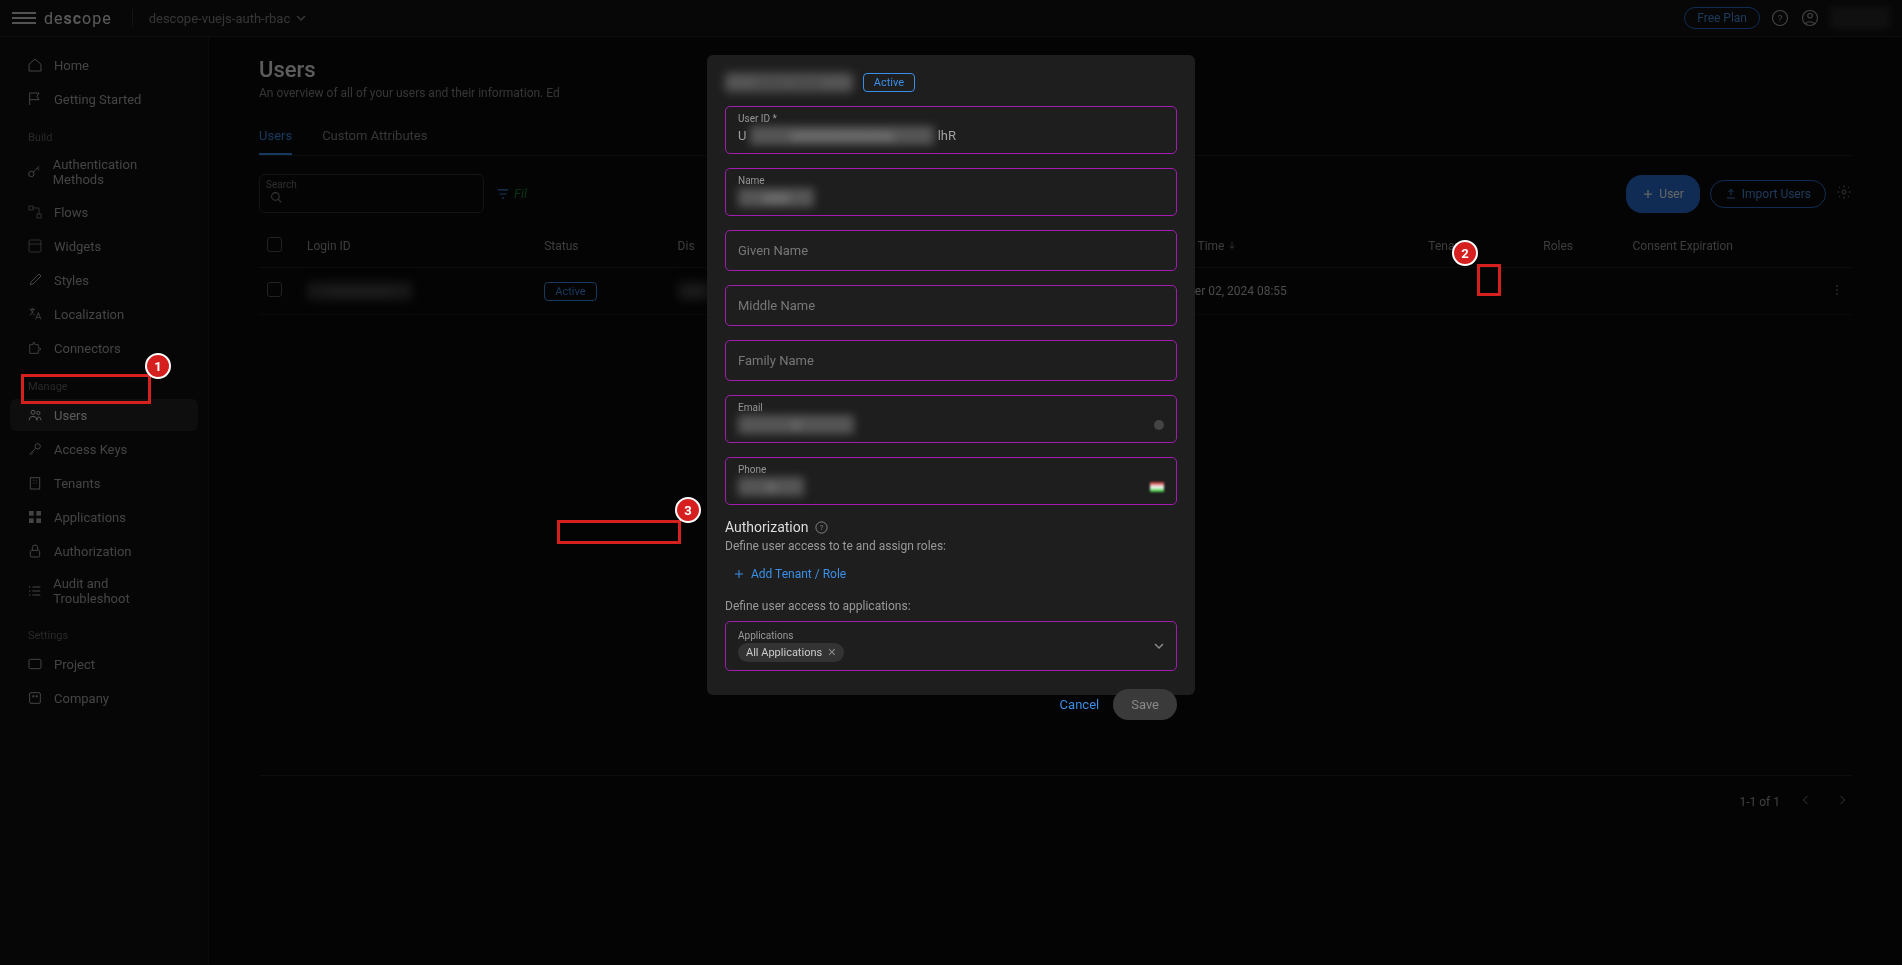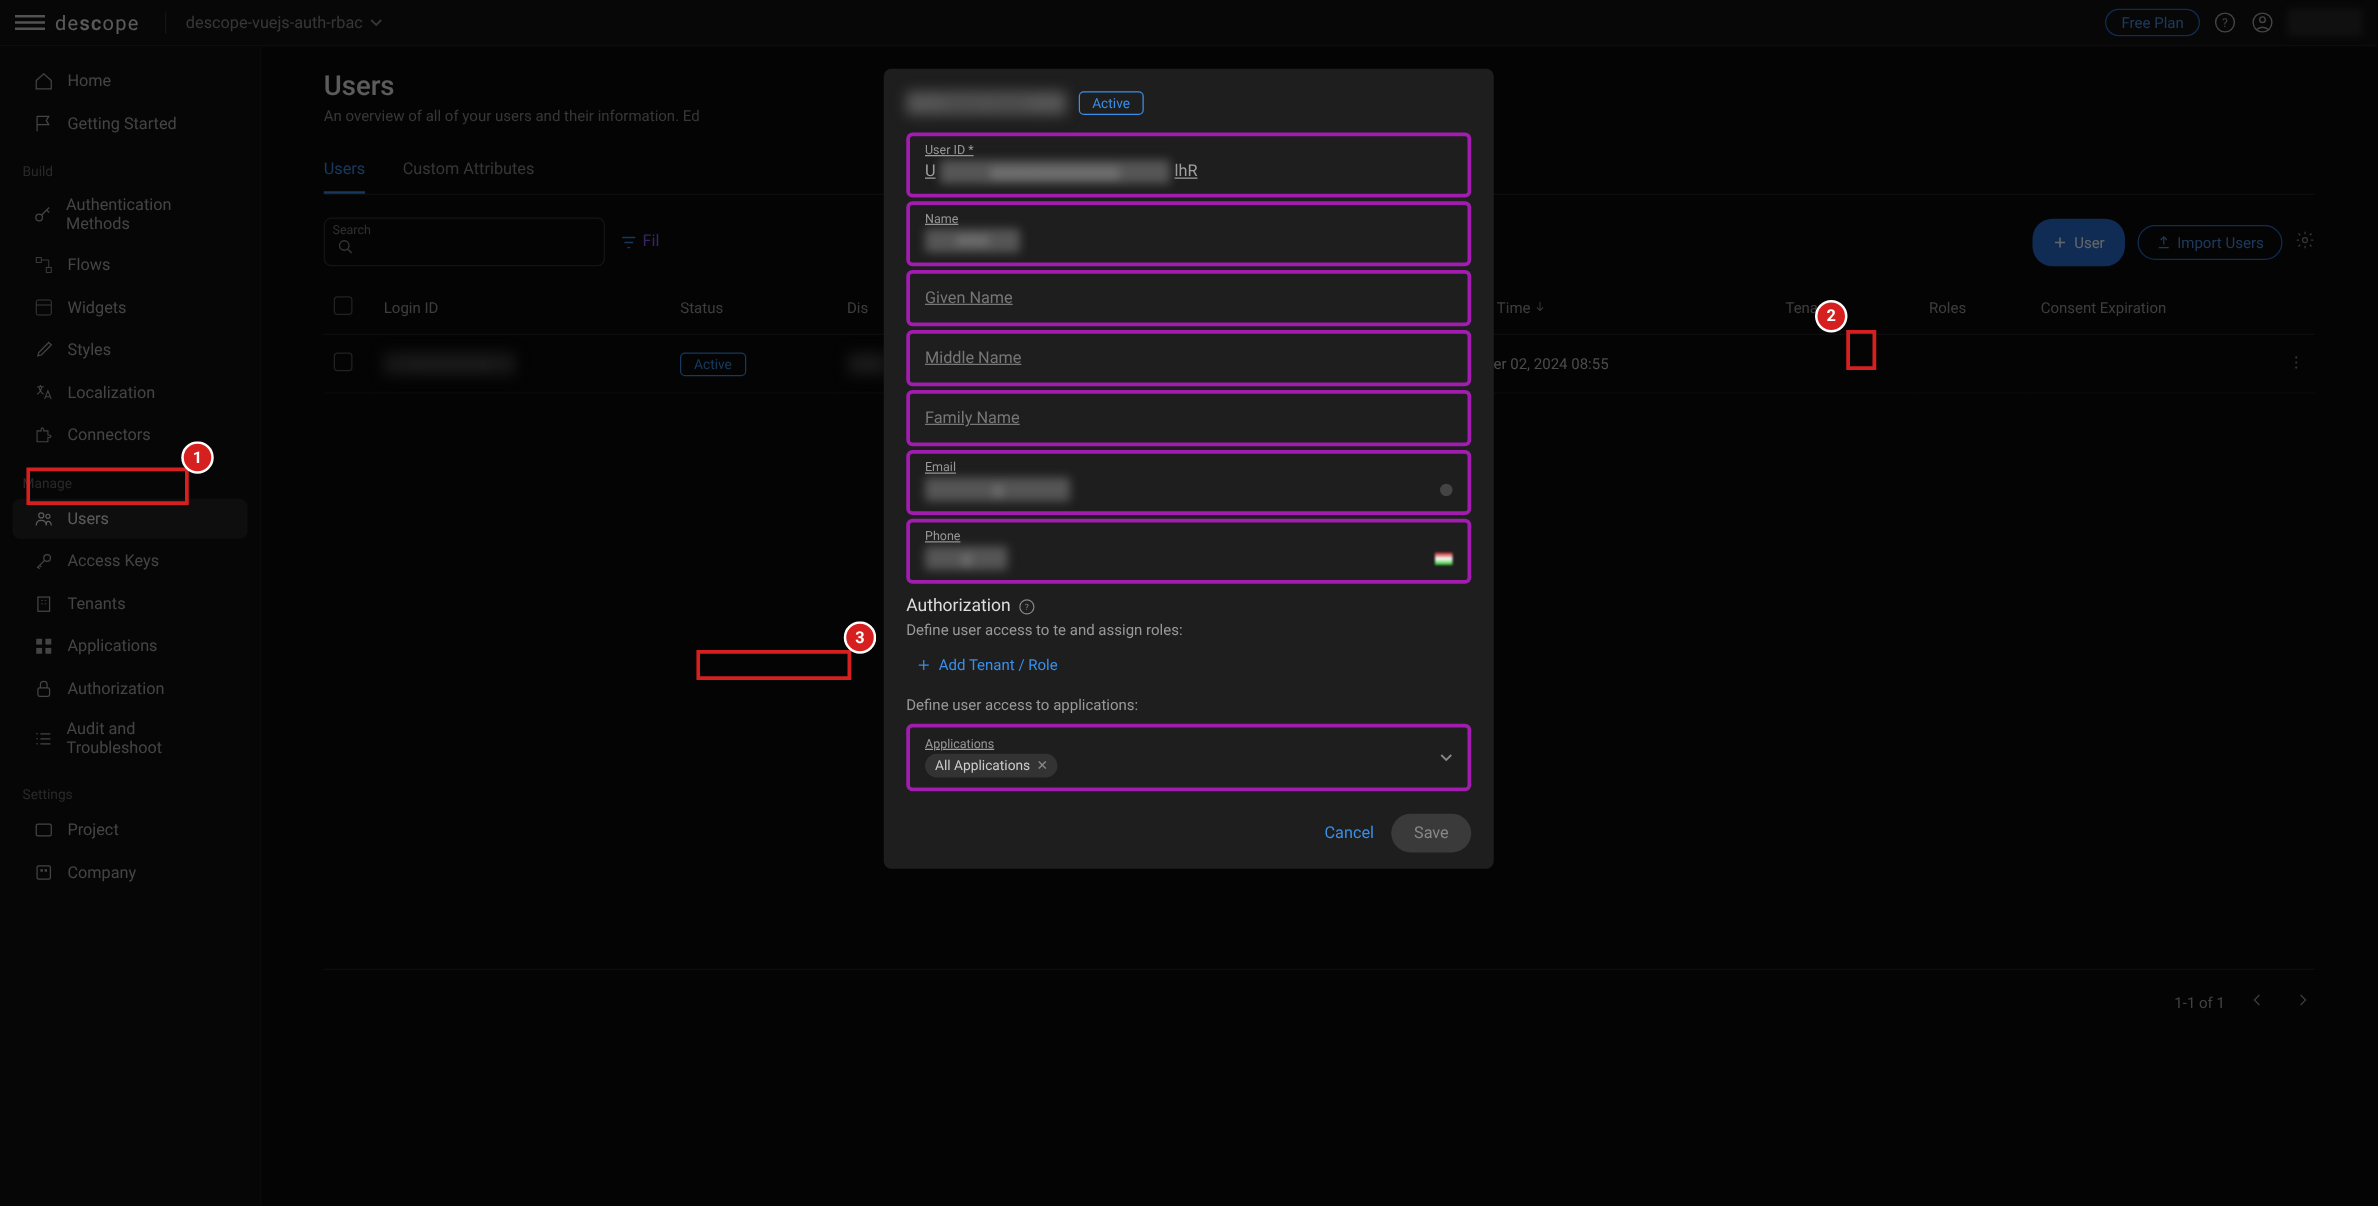--- a/index.html
+++ b/index.html
@@ -16,35 +16,35 @@
 .free-plan { border: 1px solid #2a6fd4; color: #4a8fe4; padding: 3px 12px; border-radius: 14px; font-size: 12px; }
 .header-icon { width: 20px; height: 20px; border-radius: 50%; display: flex; align-items: center; justify-content: center; color: #aaa; cursor: pointer; }
 .header-blur { width: 60px; height: 22px; background: #2a2a2a; filter: blur(3px); border-radius: 3px; }
 
 
 .container { display: flex; height: calc(100% - 37px); }
 .sidebar { width: 209px; background: #0f0f0f; border-right: 1px solid #1a1a1a; padding: 12px 0; overflow-y: auto; }
 .sidebar-item { display: flex; align-items: center; gap: 10px; padding: 7px 16px; color: #aaa; cursor: pointer; font-size: 13px; border-radius: 6px; margin: 0 10px 2px; }
 .sidebar-item.active { background: #252525; color: #e0e0e0; }
 .sidebar-item .icon { width: 18px; height: 18px; display: flex; align-items: center; justify-content: center; }
-.sidebar-section { color: #666; font-size: 11px; padding: 14px 18px 6px; }
+.sidebar-section { color: #666; font-size: 11px; padding: 14px 18px 6px; margin-left: 10px; }
 
 
 .main { flex: 1; padding: 20px 50px; overflow: auto; position: relative; }
 .page-title { color: #e5e5e5; font-size: 22px; font-weight: 500; margin-bottom: 4px; }
 .page-subtitle { color: #888; font-size: 12px; margin-bottom: 18px; }
 .tabs { display: flex; gap: 30px; border-bottom: 1px solid #222; margin-bottom: 18px; }
 .tab { padding: 10px 0; color: #888; cursor: pointer; border-bottom: 2px solid transparent; font-size: 13px; }
 .tab.active { color: #3a8fe8; border-bottom-color: #3a8fe8; }
 
 .toolbar { display: flex; align-items: center; gap: 12px; margin-bottom: 12px; }
 .search-box { width: 225px; border: 1px solid #333; border-radius: 6px; padding: 6px 10px; background: transparent; position: relative; }
 .search-label { font-size: 10px; color: #777; position: absolute; top: 4px; left: 6px; }
 .search-input { background: none; border: none; color: #ccc; width: 100%; outline: none; margin-top: 10px; }
-.filter-link { color: #8b5cf6; font-size: 13px; display: flex; align-items: center; gap: 4px; cursor: pointer; }
+.filter-link { color: #15803d; font-size: 13px; display: flex; align-items: center; gap: 4px; cursor: pointer; font-style: italic; }
 .toolbar-right { margin-left: auto; display: flex; gap: 10px; align-items: center; }
 .btn-primary { background: #2a6fd4; color: #fff; border: none; border-radius: 16px; padding: 12px 16px; font-size: 12px; cursor: pointer; display: flex; align-items: center; gap: 5px; }
 .btn-outline { border: 1px solid #2a6fd4; color: #4a8fe4; background: none; border-radius: 16px; padding: 6px 14px; font-size: 12px; cursor: pointer; display: flex; align-items: center; gap: 5px; }
 .gear-btn { color: #888; cursor: pointer; }
 
 
 .table { width: 100%; border-collapse: collapse; }
 .table th { text-align: left; color: #999; font-weight: 400; font-size: 12px; padding: 12px 8px; border-bottom: 1px solid #222; }
 .table td { padding: 14px 8px; border-bottom: 1px solid #1a1a1a; color: #bbb; font-size: 12px; }
 .checkbox { width: 15px; height: 15px; border: 1.5px solid #555; border-radius: 3px; display: inline-block; }
@@ -53,21 +53,21 @@
 .row-menu { cursor: pointer; color: #888; }
 
 .pagination { display: flex; justify-content: flex-end; align-items: center; gap: 16px; padding: 14px 0; border-top: 1px solid #222; margin-top: 460px; color: #a3a3a3; font-size: 12px; }
 .page-btn { color: #999; cursor: pointer; padding: 4px; }
 
 
 .overlay { position: fixed; inset: 0; background: rgba(0,0,0,0.6); display: flex; align-items: flex-start; justify-content: center; padding-top: 55px; }
 .modal { width: 488px; background: #1e1e1e; border-radius: 6px; padding: 18px 18px 24px; max-height: 640px; }
 .modal-header { display: flex; align-items: center; gap: 10px; margin-bottom: 14px; }
 .modal-title-blur { filter: blur(5px); background: #555; color: #333; padding: 2px 30px; border-radius: 2px; }
-.field { border: 3px solid #a21caf; border-radius: 5px; padding: 6px 12px 8px; margin-bottom: 3px; position: relative; text-decoration: underline; }
+.field { border: 1px solid #a21caf; border-radius: 5px; padding: 6px 12px 8px; margin-bottom: 14px; position: relative; }
 .field-label { font-size: 10px; color: #999; display: block; margin-bottom: 2px; }
 .field-placeholder { color: #777; font-size: 13px; padding: 12px; }
 .field-blur { filter: blur(4px); background: #555; display: inline-block; padding: 2px 40px; border-radius: 2px; }
 .section-title { color: #ddd; font-size: 14px; margin: 10px 0 4px; display: flex; align-items: center; gap: 6px; }
 .section-sub { color: #999; font-size: 12px; margin-bottom: 8px; }
 .add-link { color: #3a8fe8; font-size: 12px; display: flex; align-items: center; gap: 6px; cursor: pointer; padding: 6px 8px; }
 .chip { background: #333; border-radius: 12px; padding: 3px 8px; font-size: 11px; color: #ccc; display: inline-flex; align-items: center; gap: 5px; }
 .chip .x { color: #888; cursor: pointer; }
 .modal-actions { display: flex; justify-content: flex-end; gap: 14px; margin-top: 18px; }
 .btn-cancel { color: #3a8fe8; background: none; border: none; font-size: 13px; cursor: pointer; }

